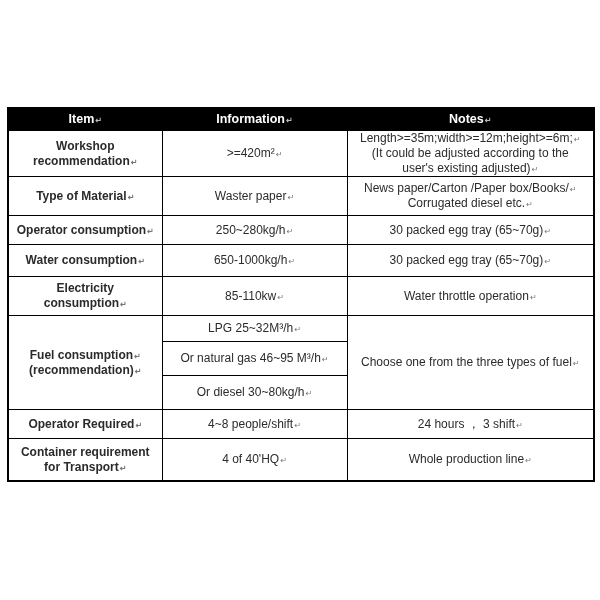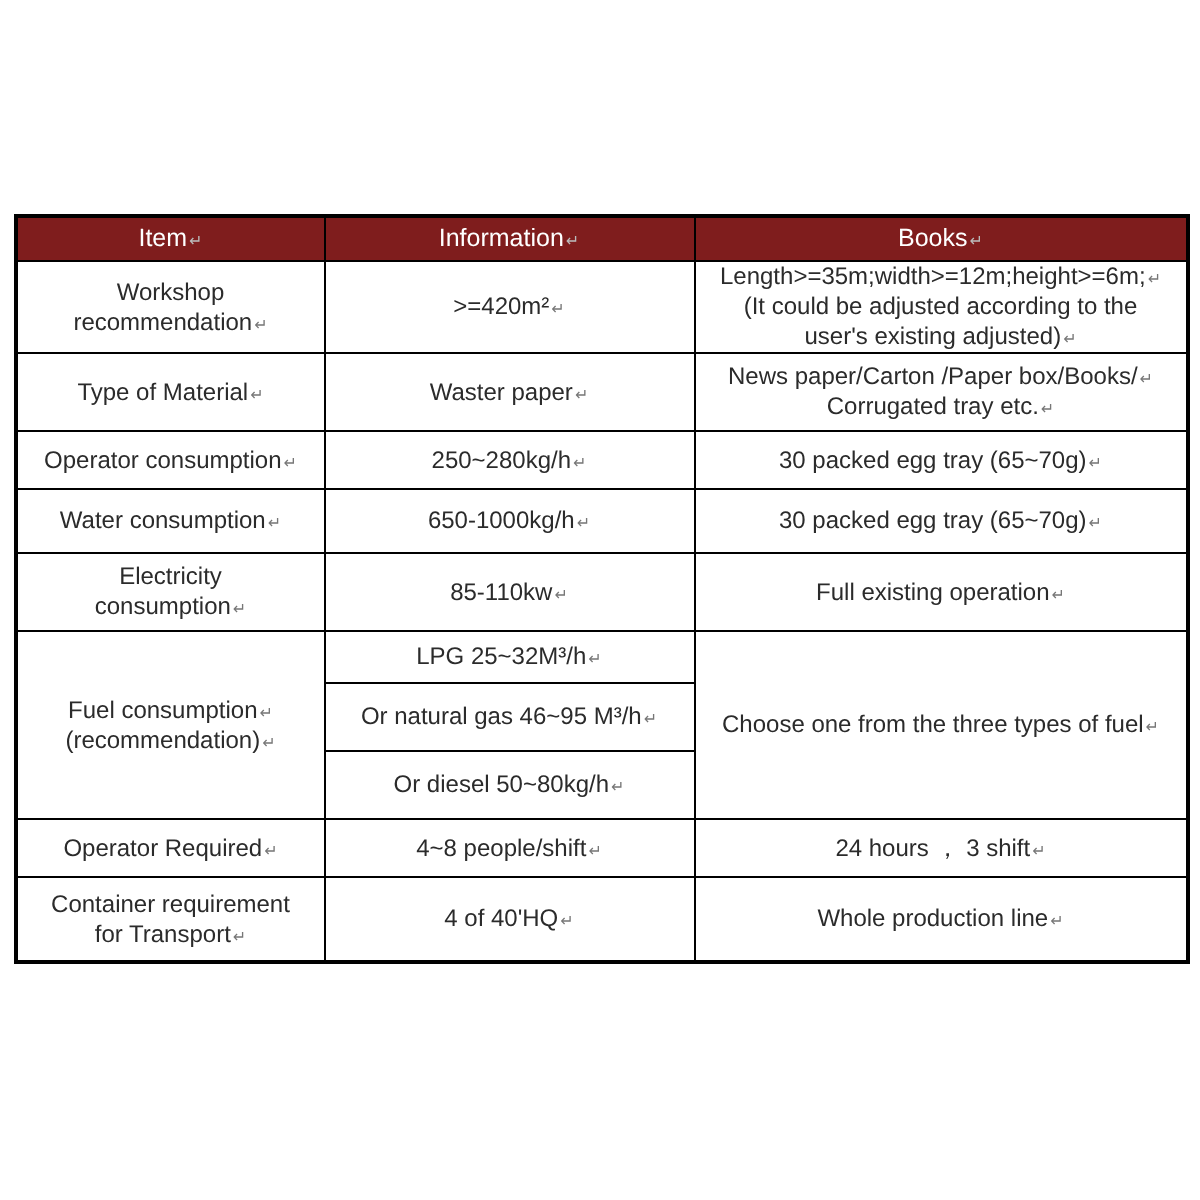--- a/index.html
+++ b/index.html
@@ -30,29 +30,29 @@
     border: 1px solid #000000;
     text-align: center;
     vertical-align: middle;
     padding: 0 3px;
     font-size: 12px;
     line-height: 1.25;
     color: #2b2b2b;
     overflow: hidden;
   }
   table.spec thead th {
-    background: #7f1d1d;
+    background: #000000;
     color: #ffffff;
-    font-weight: normal;
+    font-weight: bold;
     font-size: 12.5px;
     height: 21px;
     border-color: #000000;
   }
   .item-cell {
-    font-weight: normal;
+    font-weight: bold;
     color: #1f1f1f;
     margin-left: 20px;
   }
   .pmark {
     font-size: 8px;
     color: #777777;
     margin-left: 1px;
     vertical-align: baseline;
   }
   thead .pmark {
@@ -78,21 +78,21 @@
   <table class="spec">
     <colgroup>
       <col style="width:154px">
       <col style="width:185px">
       <col style="width:247px">
     </colgroup>
     <thead>
       <tr>
         <th><span>Item</span><span class="pmark">↵</span></th>
         <th><span>Information</span><span class="pmark">↵</span></th>
-        <th><span>Books</span><span class="pmark">↵</span></th>
+        <th><span>Notes</span><span class="pmark">↵</span></th>
       </tr>
     </thead>
     <tbody>
       <tr class="r-workshop">
         <td class="item-cell">
           <span class="line"><span>Workshop</span></span>
           <span class="line"><span>recommendation</span><span class="pmark">↵</span></span>
         </td>
         <td>
           <span>&gt;=420m²</span><span class="pmark">↵</span>
@@ -105,21 +105,21 @@
       </tr>
       <tr class="r-mattype">
         <td class="item-cell">
           <span>Type of Material</span><span class="pmark">↵</span>
         </td>
         <td>
           <span>Waster paper</span><span class="pmark">↵</span>
         </td>
         <td>
           <span class="line"><span>News paper/Carton /Paper box/Books/</span><span class="pmark">↵</span></span>
-          <span class="line"><span>Corrugated tray etc.</span><span class="pmark">↵</span></span>
+          <span class="line"><span>Corrugated diesel etc.</span><span class="pmark">↵</span></span>
         </td>
       </tr>
       <tr class="r-matcons">
         <td class="item-cell">
           <span>Operator consumption</span><span class="pmark">↵</span>
         </td>
         <td>
           <span>250~280kg/h</span><span class="pmark">↵</span>
         </td>
         <td>
@@ -139,21 +139,21 @@
       </tr>
       <tr class="r-elec">
         <td class="item-cell">
           <span class="line"><span>Electricity</span></span>
           <span class="line"><span>consumption</span><span class="pmark">↵</span></span>
         </td>
         <td>
           <span>85-110kw</span><span class="pmark">↵</span>
         </td>
         <td>
-          <span>Full existing operation</span><span class="pmark">↵</span>
+          <span>Water throttle operation</span><span class="pmark">↵</span>
         </td>
       </tr>
       <tr class="r-lpg">
         <td class="item-cell" rowspan="3">
           <span class="line"><span>Fuel consumption</span><span class="pmark">↵</span></span>
           <span class="line"><span>(recommendation)</span><span class="pmark">↵</span></span>
         </td>
         <td>
           <span>LPG 25~32M³/h</span><span class="pmark">↵</span>
         </td>
@@ -161,21 +161,21 @@
           <span>Choose one from the three types of fuel</span><span class="pmark">↵</span>
         </td>
       </tr>
       <tr class="r-gas">
         <td>
           <span>Or natural gas 46~95 M³/h</span><span class="pmark">↵</span>
         </td>
       </tr>
       <tr class="r-diesel">
         <td>
-          <span>Or diesel 50~80kg/h</span><span class="pmark">↵</span>
+          <span>Or diesel 30~80kg/h</span><span class="pmark">↵</span>
         </td>
       </tr>
       <tr class="r-operator">
         <td class="item-cell">
           <span>Operator Required</span><span class="pmark">↵</span>
         </td>
         <td>
           <span>4~8 people/shift</span><span class="pmark">↵</span>
         </td>
         <td>

